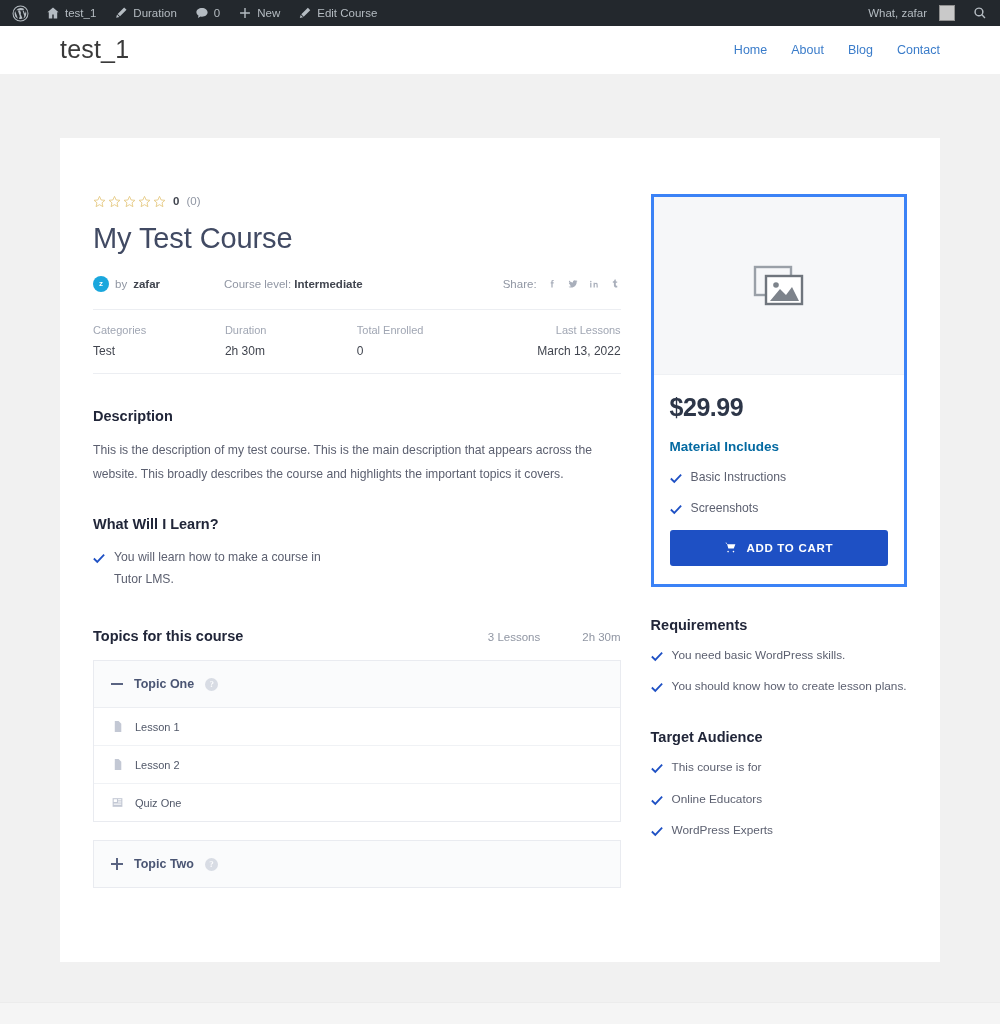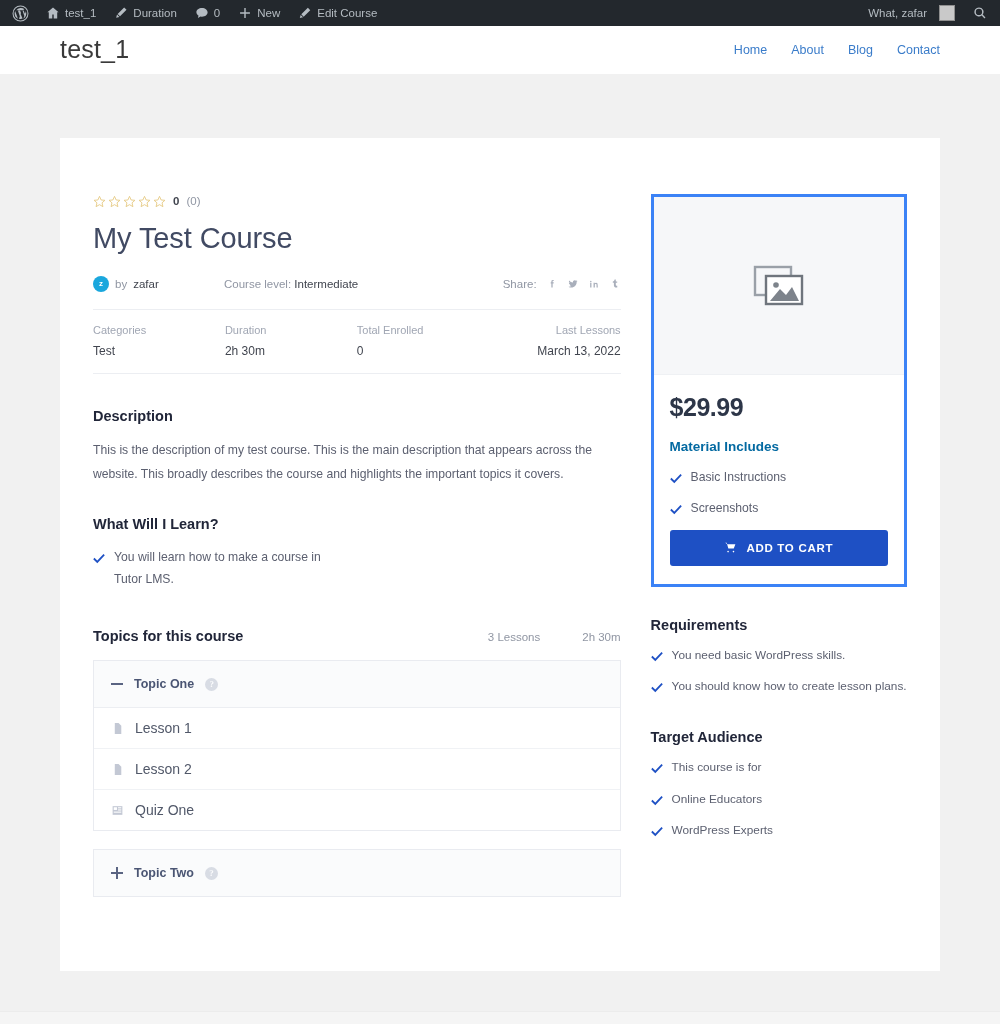--- a/index.html
+++ b/index.html
@@ -72,21 +72,21 @@
     display: flex; align-items: center; font-size: 11.5px;
     padding-bottom: 17px;
   }
   .author-box { display: flex; align-items: center; gap: 6px; width: 105px;}
   .avatar-circle {
     width: 16px; height: 16px; border-radius: 50%;
     background: #1aa7dd; display: flex; align-items: center;
     justify-content: center; color: #fff; font-size: 8px; font-weight: 700;
   }
   .muted { color: #9096a3; }
-  .strong-dark { color: #41454f; font-weight: 400; }
+  .strong-dark { color: #41454f; font-weight: 700; }
   .level-box { margin-left: 26px; }
   .share-box { margin-left: auto; display: flex; align-items: center; gap: 9px; }
   .share-box .sicon { width: 12px; height: 12px; fill: #a9afbb; display: block; }
 
   
   .info-row {
     display: flex; border-top: 1px solid #eceef2; border-bottom: 1px solid #eceef2;
     padding: 14px 0 15px 0; margin-bottom: 34px;
   }
   .info-cell { flex: 1; }
@@ -143,21 +143,21 @@
     width: 13px; height: 13px; border-radius: 50%; background: #d8dce4;
     color: #fafbfc; font-size: 9px; line-height: 13px; text-align: center;
     font-weight: 700; font-family: "Liberation Serif", serif;
   }
   .lesson-row {
     display: flex; align-items: center; gap: 11px;
     padding: 12px 17px; border-bottom: 1px solid #f0f2f5;
   }
   .lesson-row:last-child { border-bottom: none; }
   .lesson-row .licon svg { width: 13px; height: 13px; fill: #c3c8d4; display:block; }
-  .lesson-name { font-size: 14px; color: #515869; }
+  .lesson-name { font-size: 11px; color: #515869; }
 
   
   .price-card { border: 3px solid #3b82f6; background: #fff; }
   .thumb {
     height: 178px; background: #f6f7f9;
     display: flex; align-items: center; justify-content: center;
     border-bottom: 1px solid #eff1f4;
   }
   .thumb svg { width: 52px; height: 44px; }
   .price-body { padding: 18px 16px 18px 16px; }

